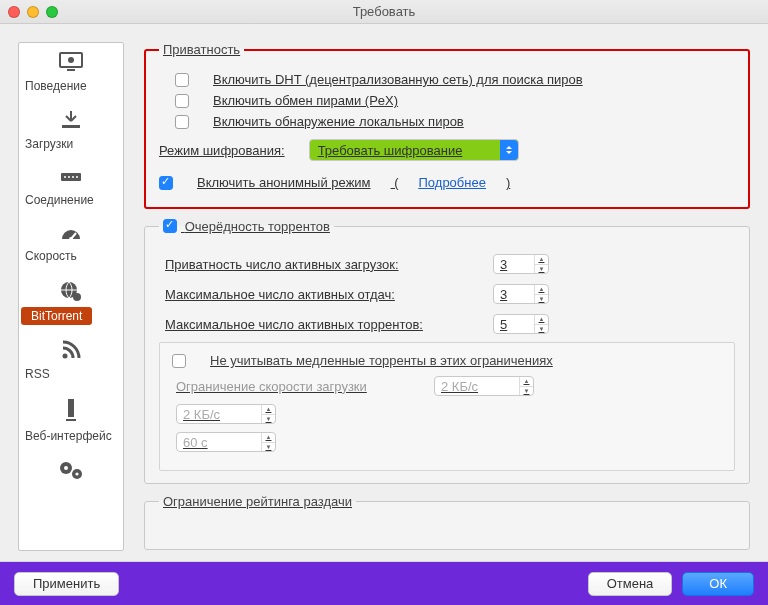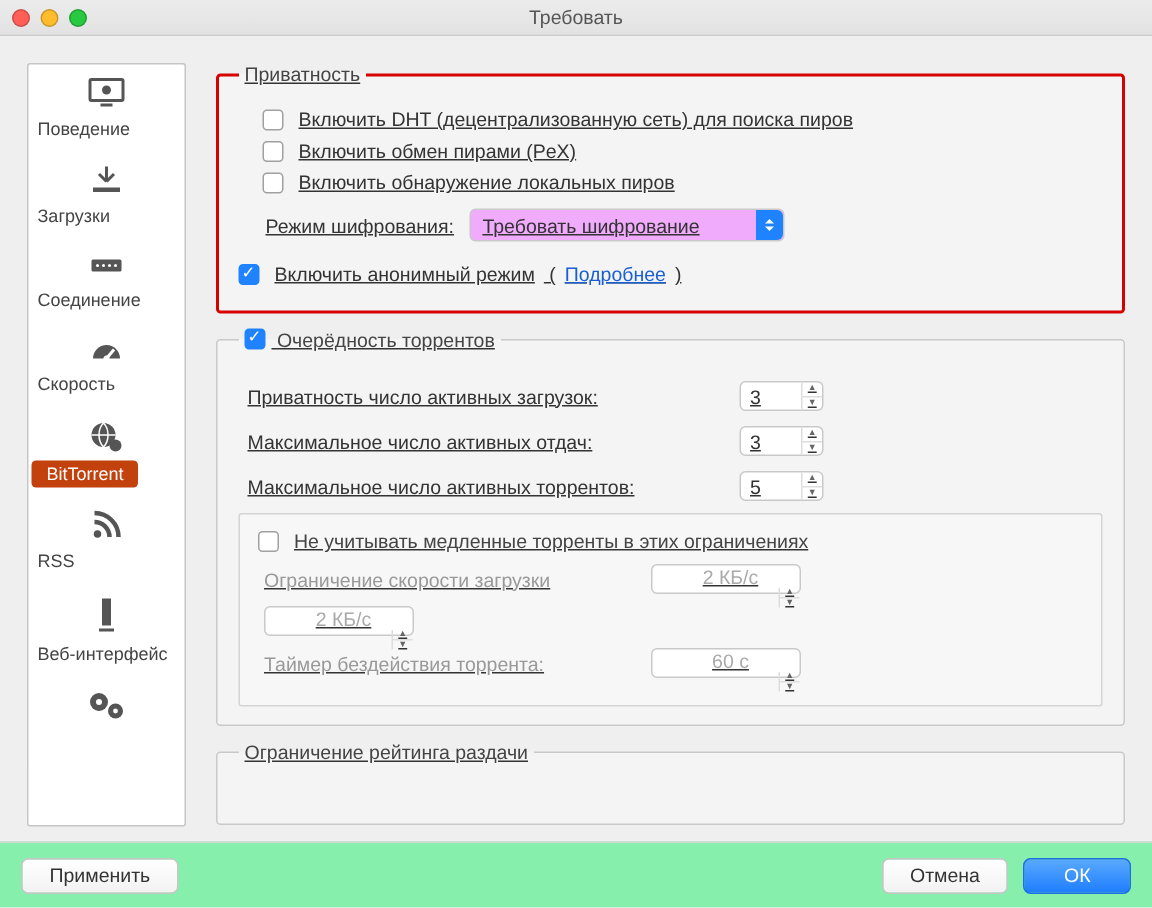--- a/index.html
+++ b/index.html
@@ -74,21 +74,21 @@
     background: #f4f4f4;
     margin: 0 0 10px 0;
     padding: 10px 14px 12px;
     text-decoration: underline;
   }
   fieldset.group.hl {
     border: 2px solid #d60000;
     padding: 9px 13px 11px;
   }
   legend { padding: 0 4px; font-size: 13px; color: #444; }
-  .row { margin: 6px 0; display: flex; align-items: center; gap: 6px; }
+  .row { margin: 6px 0; display: flex; align-items: center; gap: 20px; }
   .row.ind { margin-left: 16px; }
   input[type=checkbox] {
     appearance: none;
     width: 14px; height: 14px;
     border: 1px solid #a0a0a0;
     border-radius: 3px;
     background: #fff;
     position: relative;
     margin: 0 4px 0 0;
     flex: none;
@@ -102,21 +102,21 @@
     color: #fff;
     font-size: 11px;
     position: absolute;
     left: 1px; top: -2px;
   }
   .select {
     display: inline-flex;
     align-items: center;
     border: 1px solid #c9c9c9;
     border-radius: 4px;
-    background: #f0abfc;
+    background: #84cc16;
     height: 22px;
     padding: 0 0 0 8px;
     min-width: 210px;
     font-size: 13px;
   }
   .select .arrow {
     margin-left: auto;
     background: #1f83ff;
     border-radius: 0 4px 4px 0;
     width: 18px; height: 100%;
@@ -127,21 +127,21 @@
   }
   .select .arrow::before { border-bottom: 3px solid #fff; margin-bottom: 2px; }
   .select .arrow::after { border-top: 3px solid #fff; }
   a.link { color: #1a5fd0; text-decoration: underline; }
   .numbox {
     display: inline-flex; align-items: center;
     border: 1px solid #c9c9c9; border-radius: 4px;
     background: #fff; height: 20px; width: 56px;
     padding: 0 0 0 6px; font-size: 13px;
   }
-  .numbox.dis { color: #aaa; flex-direction: column; }
+  .numbox.dis { color: #aaa; }
   .numbox .spin {
     margin-left: auto; width: 14px; height: 100%;
     display: flex; flex-direction: column; border-left: 1px solid #ddd;
   }
   .numbox .spin::before, .numbox .spin::after {
     content: ""; flex:1; display:flex; align-items:center; justify-content:center;
     font-size: 6px; color:#666;
   }
   .numbox .spin::before { content: "▲"; border-bottom: 1px solid #ddd; }
   .numbox .spin::after { content: "▼"; }
@@ -149,21 +149,21 @@
   .qrow { display:flex; align-items:center; gap:8px; margin:10px 0 8px 6px; }
   .subgroup {
     border:1px solid #d4d4d4; border-radius:2px;
     background:#f7f7f7; padding:10px 12px; margin-top:8px;
   }
   .subrow { display:flex; align-items:center; gap:8px; margin:8px 4px; color:#999; }
   .subrow .lbl { width: 250px; }
   .subrow .numbox { width:100px; }
   .footer {
     position:absolute; left:0; right:0; bottom:0; height:44px;
-    border-top:1px solid #d5d5d5; background:#86efac;
+    border-top:1px solid #d5d5d5; background:#6d28d9;
     display:flex; align-items:center; padding:0 14px;
   }
   .btn {
     height:24px; padding:0 18px;
     border:1px solid #c6c6c6; border-radius:5px;
     background:linear-gradient(#ffffff,#f2f2f2);
     font-size:13px; color:#333;
     display:inline-flex; align-items:center;
   }
   .btn.primary {
@@ -256,21 +256,21 @@
       </div>
       <div class="row ind">
         <input type="checkbox" id="cb-pex" style="">
         <span>Включить обмен пирами (PeX)</span>
       </div>
       <div class="row ind">
         <input type="checkbox" id="cb-lpd" style="">
         <span>Включить обнаружение локальных пиров</span>
       </div>
       <div class="row" style="margin-top:10px;">
-        <span class="lbl-right" style="margin-right:4px;margin-left:18px;">Режим шифрования:</span>
+        <span class="lbl-right" style="margin-right:4px;">Режим шифрования:</span>
         <div class="select">
           <span>Требовать шифрование</span>
           <span class="arrow"></span>
         </div>
       </div>
       <div class="row" style="margin-top:14px;">
         <input type="checkbox" checked="" id="cb-anon" style="">
         <span>Включить анонимный режим</span>
         <span>&nbsp;(</span>
         <a href="#" class="link">Подробнее</a>
@@ -300,39 +300,38 @@
       </div>
       <div class="qrow">
         <span style="width:320px;">Максимальное число активных торрентов:</span>
         <div class="numbox">
           <span>5</span>
             <span class="spin"></span>
         </div>
       </div>
 
       <div class="subgroup">
-        <div style="display:flex;align-items:flex-end;gap:6px;color:#444;">
+        <div style="display:flex;align-items:flex-end;gap:20px;color:#444;">
           <input type="checkbox" id="cb-slow" style="">
           <span>Не учитывать медленные торренты в этих ограничениях</span>
         </div>
         <div class="subrow">
           <span class="lbl">Ограничение скорости загрузки</span>
           <div class="numbox dis">
             <span>2 КБ/с</span>
               <span class="spin"></span>
           </div>
         </div>
         <div class="subrow">
           <div class="numbox dis">
             <span>2 КБ/с</span>
               <span class="spin"></span>
           </div>
         </div>
         <div class="subrow">
-          <span class="lbl">Таймер бездействия торрента:</span>
           <div class="numbox dis">
             <span>60 с</span>
               <span class="spin"></span>
           </div>
         </div>
       </div>
     </fieldset>
 
     <fieldset class="group" style="padding-bottom:30px;">
       <legend>Ограничение рейтинга раздачи</legend>

